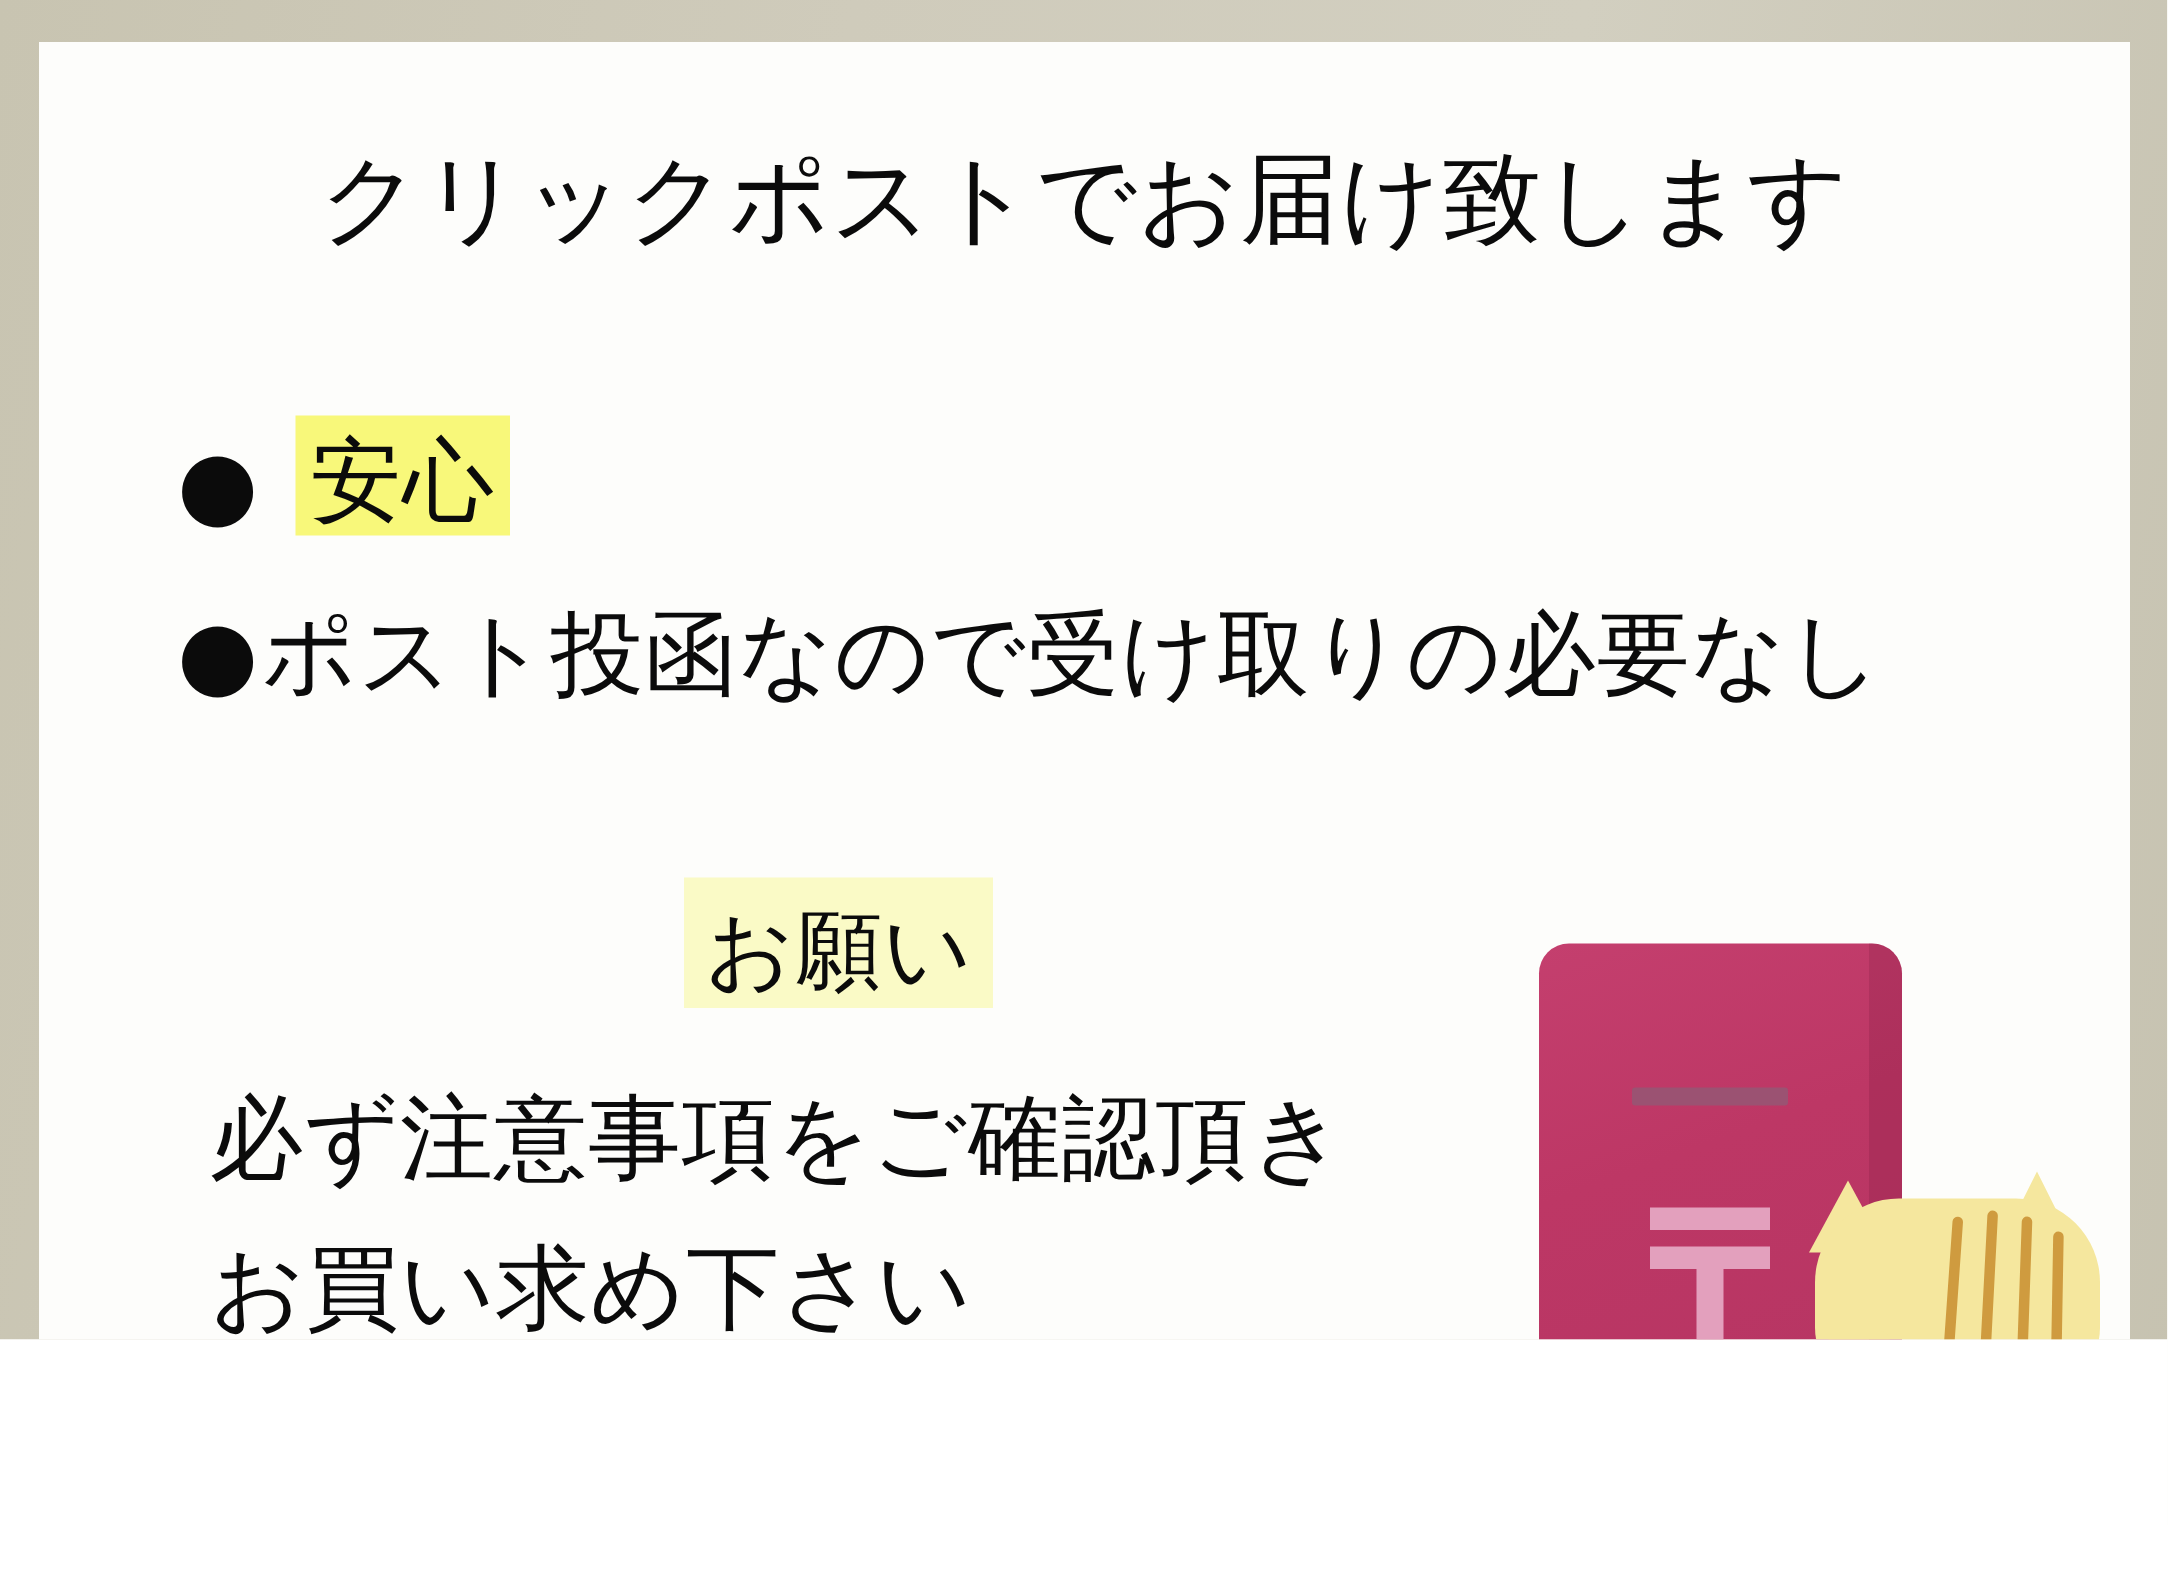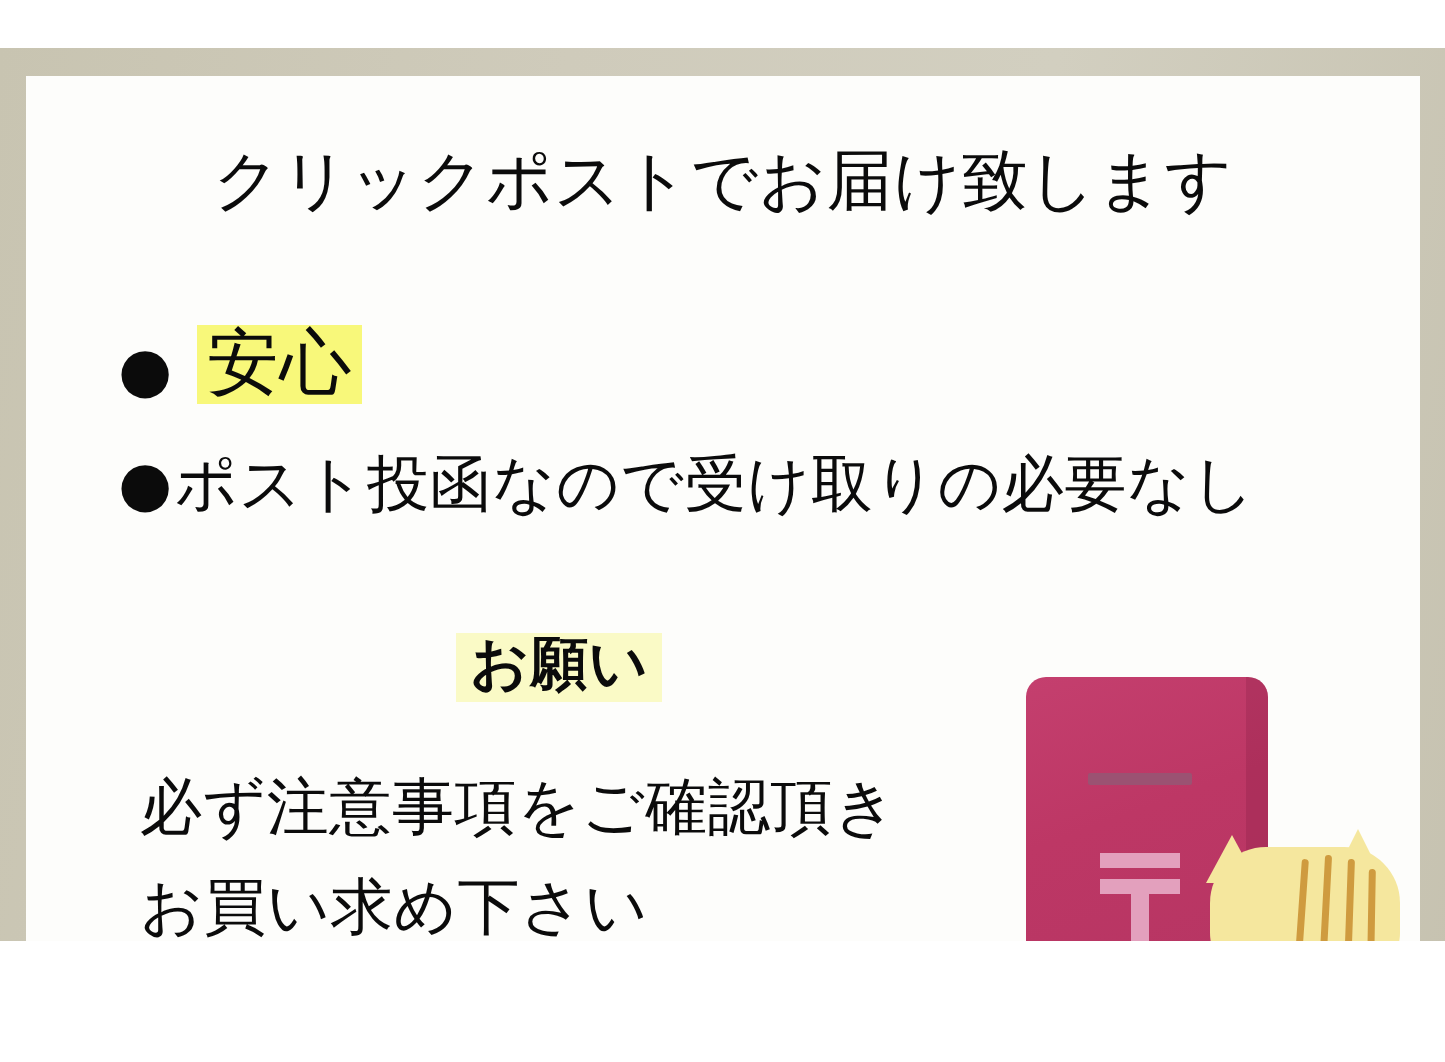--- a/index.html
+++ b/index.html
@@ -10,21 +10,20 @@
   body {
     font-family: "DejaVu Serif", "Liberation Serif", serif;
   }
 
   #canvas {
     position: relative;
     width: 1445px;
     height: 893px;
     background: #ffffff;
     overflow: hidden;
-    margin-top: 48px;
   }
 
   
   #frame {
     position: absolute;
     left: 0;
     top: 0;
     width: 1445px;
     height: 1040px;
     background: linear-gradient(100deg, #c8c4b1 0%, #cfcbbb 35%, #d2cfc0 65%, #c6c2b0 100%);
@@ -77,41 +76,40 @@
   }
 
   .bullet-dot {
     font-size: 62px;
     line-height: 1;
     margin-right: 2px;
   }
 
   .hl-bright {
     background: #f8f87a;
-    padding: 2px 10px 6px 10px;
-    font-size: 72px;
+    padding: 14px 10px 6px 10px;
+    font-size: 61px;
     line-height: 0.98;
     display: inline-block;
     margin-left: 22px;
     position: relative;
     top: -6px;
   }
 
   #onegai-wrap {
     position: absolute;
     left: 430px;
     top: 557px;
   }
   .hl-pale {
     background: #fafac6;
-    padding: 0 14px 8px 14px;
+    padding: 18px 14px 8px 14px;
     font-size: 58px;
     line-height: 1.05;
     display: inline-block;
-    font-weight: bold;
   }
 
   #request-line-1 {
     position: absolute;
     left: 114px;
     top: 700px;
     font-size: 62px;
     line-height: 1;
   }
   #request-line-2 {

